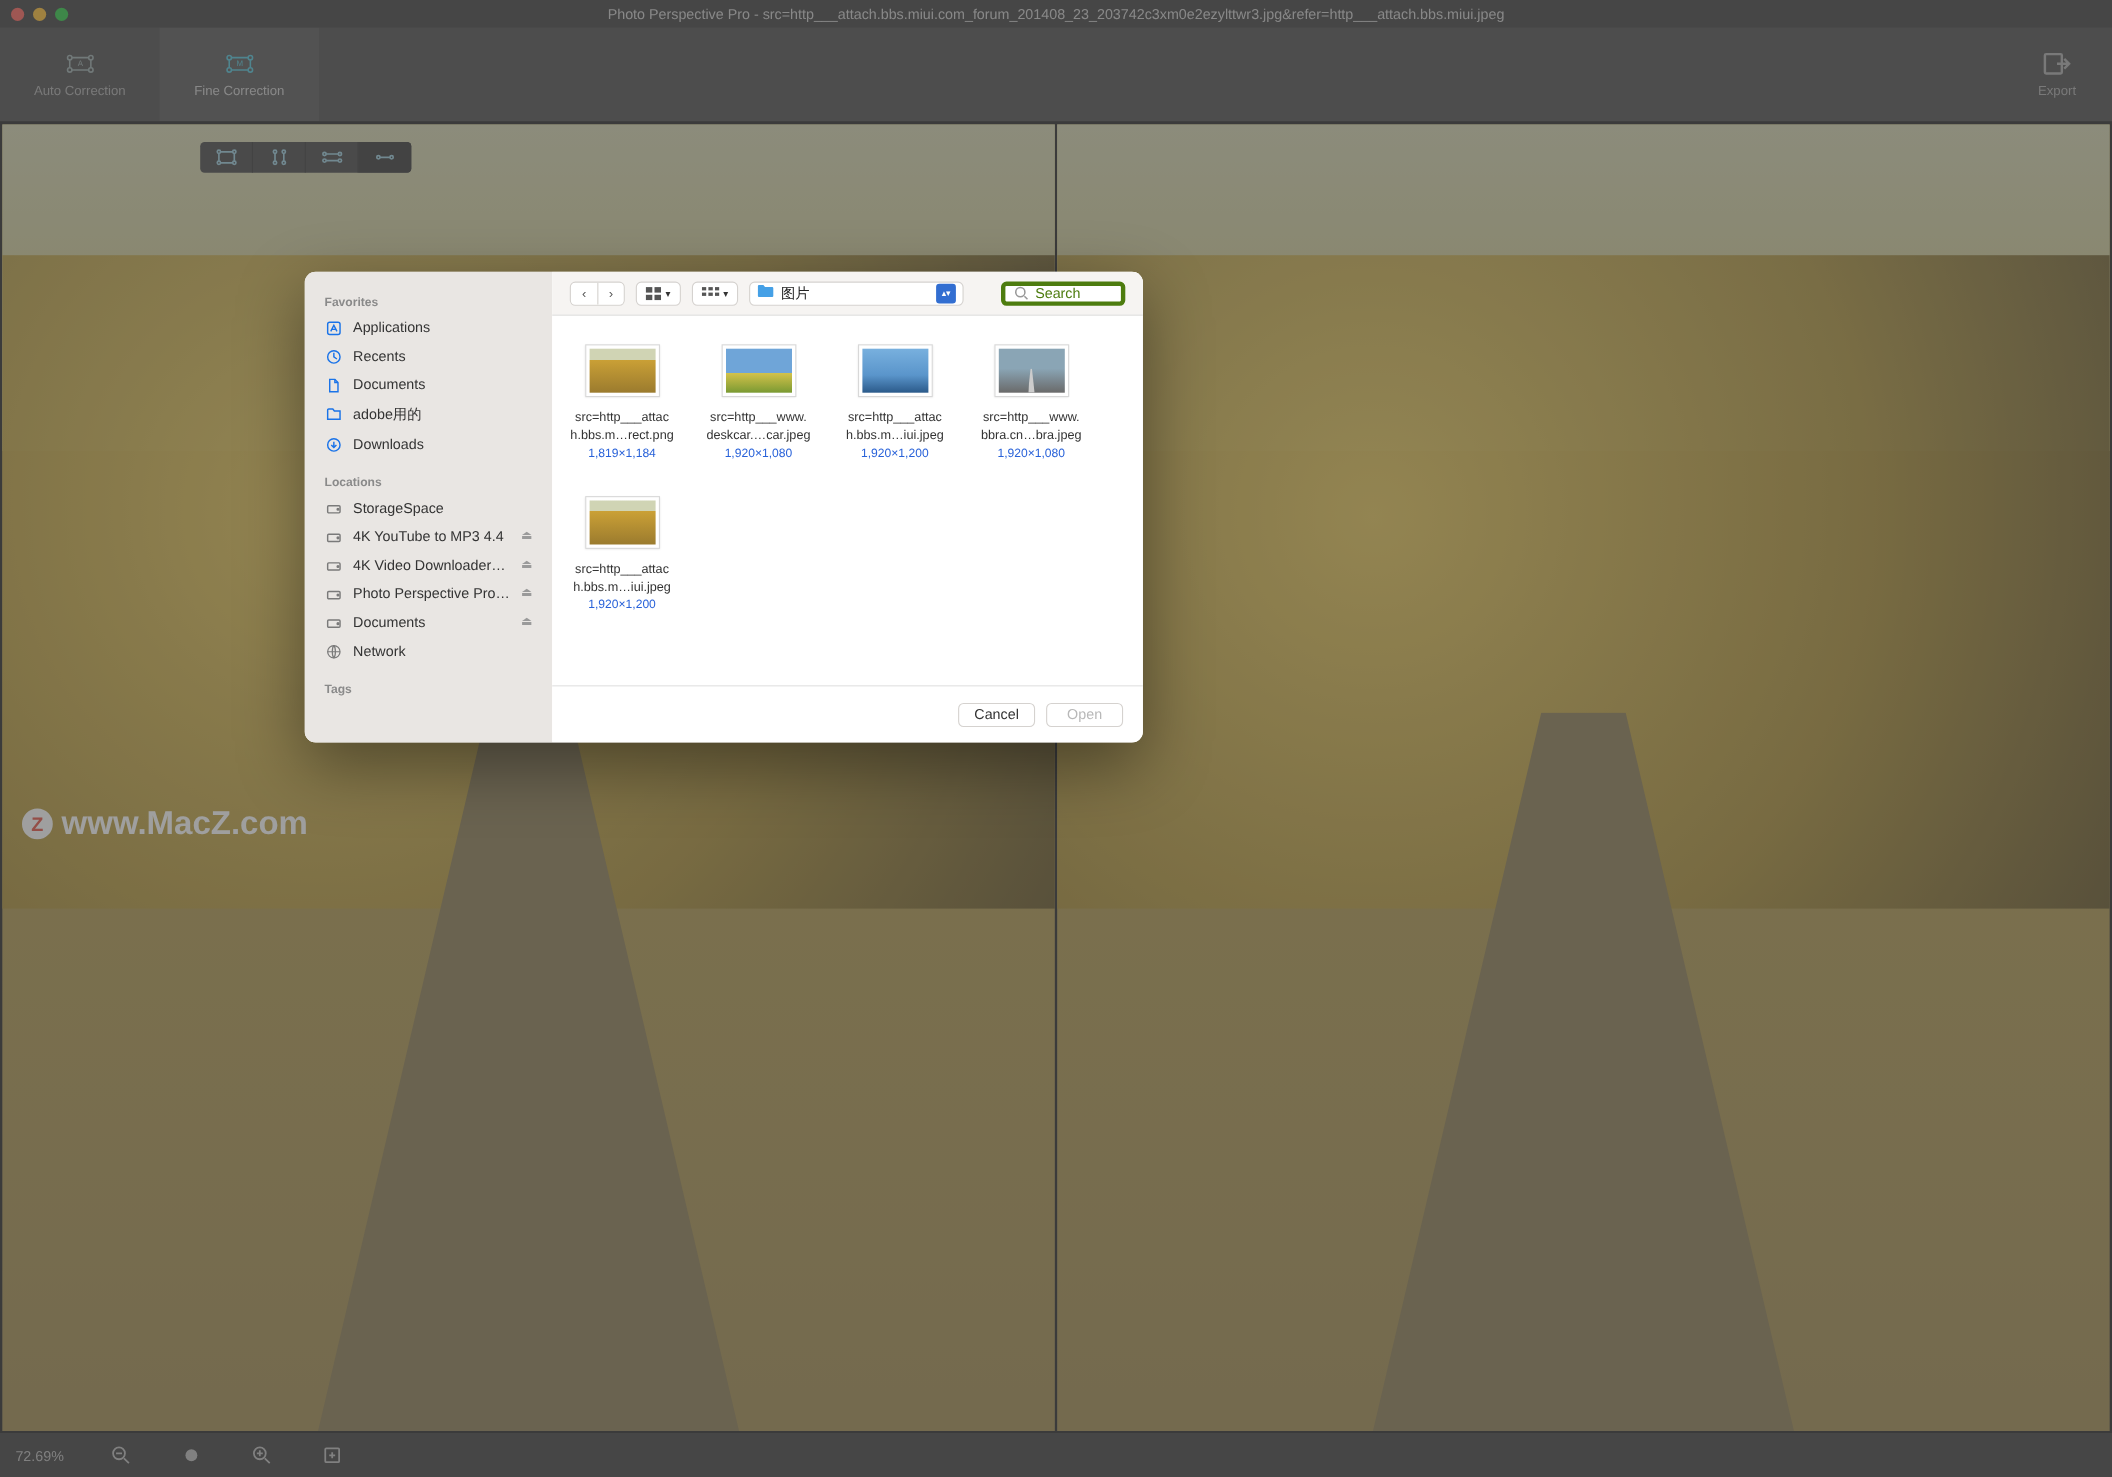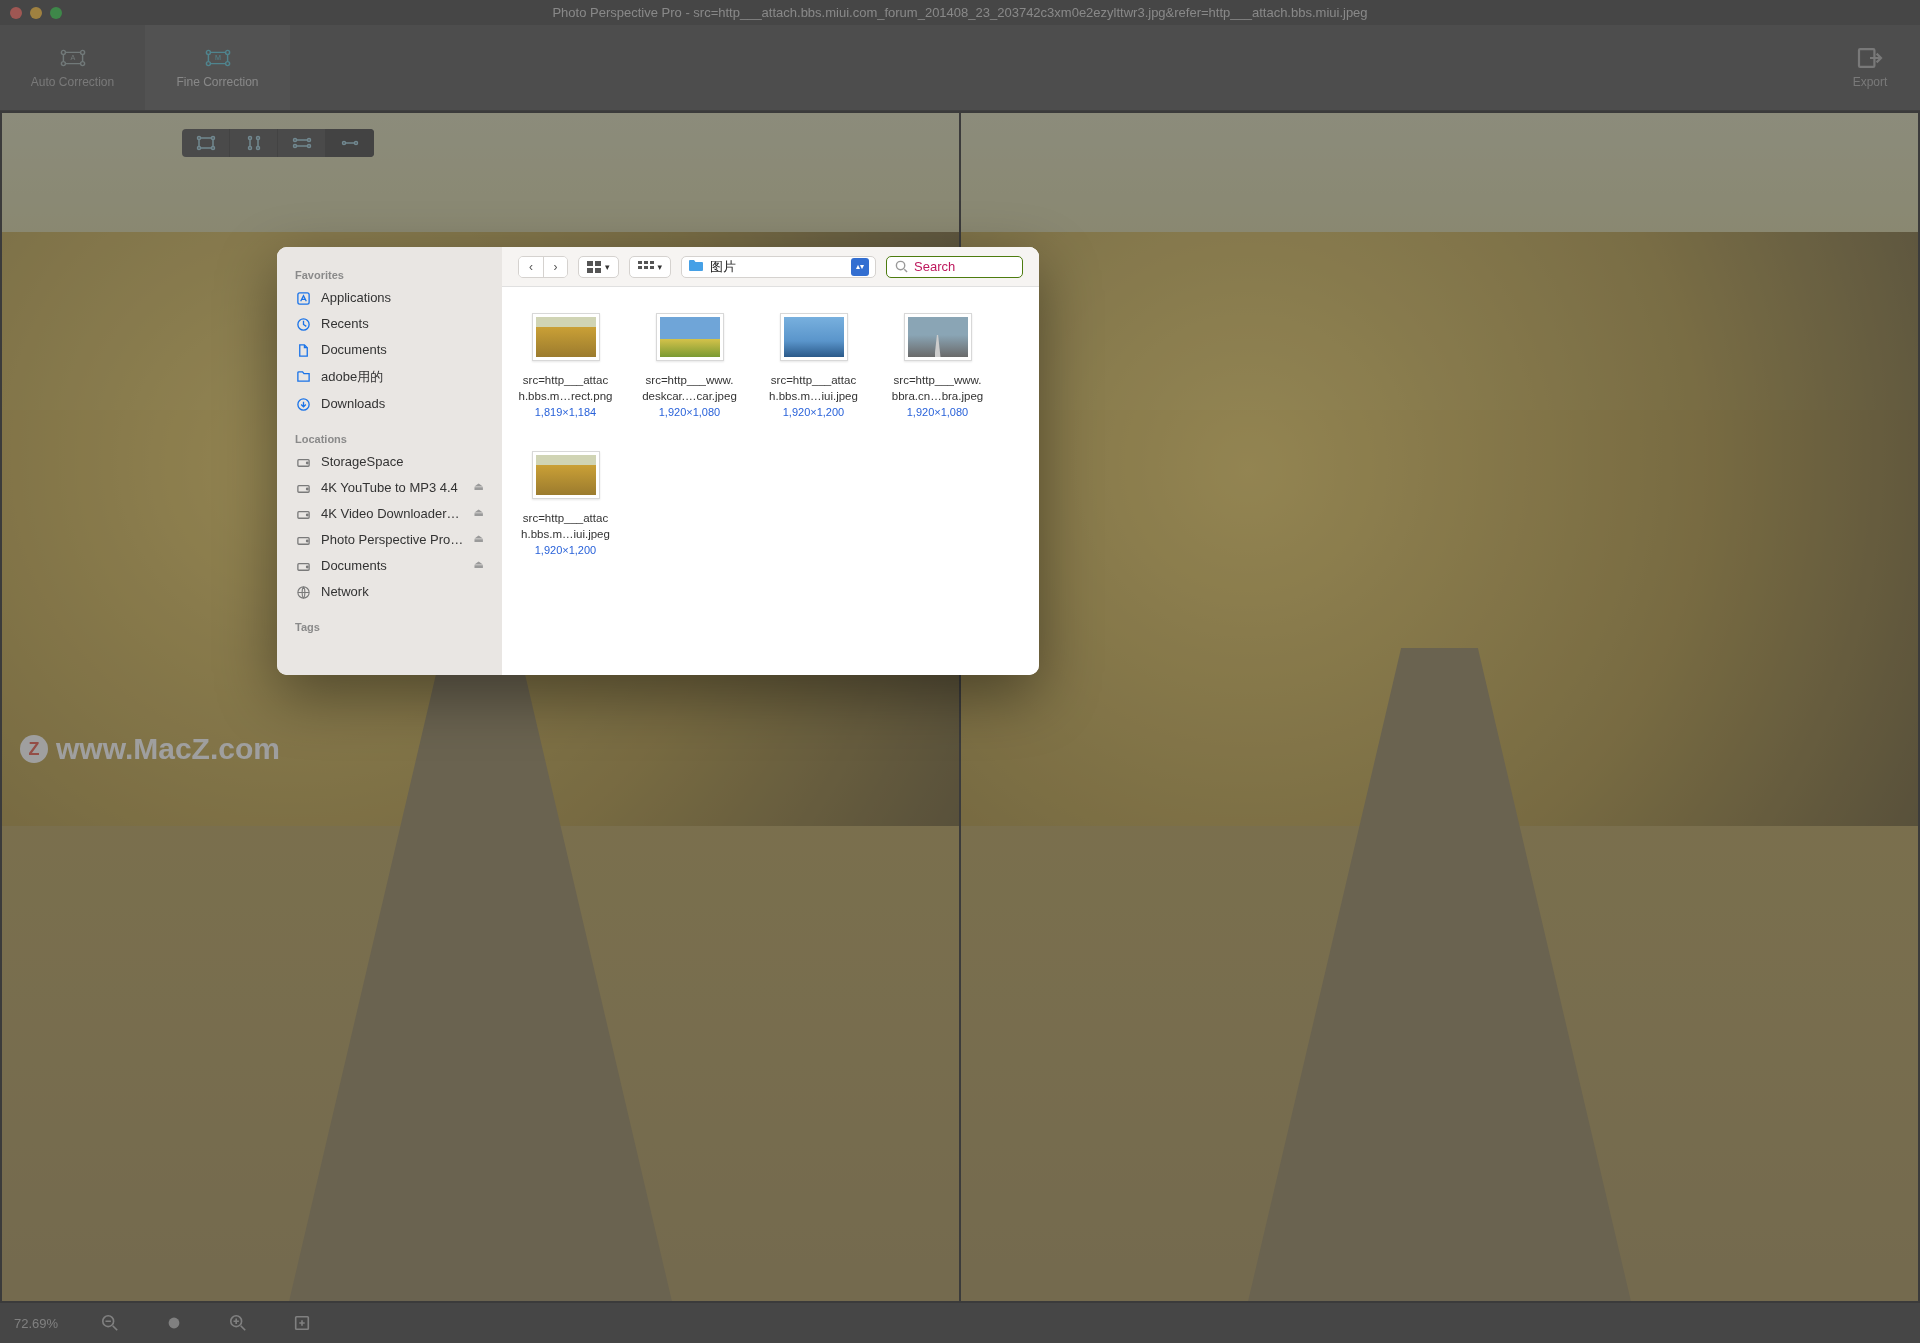--- a/index.html
+++ b/index.html
@@ -59,21 +59,21 @@
 
 .main { flex:1; display:flex; flex-direction:column; background:#fff;}
 .main-tb { height: 40px; border-bottom: 1px solid #e0e0e0; display:flex; align-items:center; padding: 0 16px; gap:10px; background:#f6f4f2;}
 .segbtn { display:flex; border:1px solid #d5d2cf; border-radius:5px; overflow:hidden; height:22px;}
 .segbtn > div { width: 24px; display:flex; align-items:center; justify-content:center; background:#fff; font-size:12px; color:#555;}
 .segbtn > div + div { border-left:1px solid #d5d2cf;}
 .viewbtn{display:flex;align-items:center;gap:4px;border:1px solid #d5d2cf;border-radius:5px;height:22px;padding:0 8px;background:#fff;font-size:12px;color:#333;}
 .pathsel{display:flex;align-items:center;gap:6px;background:#fff;border:1px solid #d5d2cf;border-radius:5px;height:22px;padding:0 6px 0 6px;flex:0 0 195px;}
 .pathsel .arrows{background:#326ed1;color:#fff;width:18px;height:18px;border-radius:3px;display:flex;flex-direction:column;align-items:center;justify-content:center;font-size:8px;line-height:7px;}
 .folder-ic{color:#45a0e6;}
-.searchbox{flex:1;display:flex;align-items:center;gap:6px;background:#fff;border:1px solid #4d7c0f;border-radius:5px;height:22px;padding:0 8px;color:#be185d;}
+.searchbox{flex:1;display:flex;align-items:center;gap:6px;background:#fff;border:4px solid #4d7c0f;border-radius:5px;height:22px;padding:0 8px;color:#4d7c0f;margin-left:24px;}
 
 .filegrid { flex:1; padding: 26px 10px; display:flex; flex-wrap:wrap; align-content:flex-start; gap: 17px; overflow-y:auto;}
 .file { width: 107px; display:flex; flex-direction:column; align-items:center; text-align:center; margin-bottom:16px;}
 .thumb-wrap{width:68px;height:48px;background:#fff;border:1px solid #d8d8d8;padding:3px;box-shadow:0 1px 2px rgba(0,0,0,.1);}
 .thumb{width:100%;height:100%;}
 .fname{font-size:11.5px;color:#333;margin-top:12px;line-height:1.35;word-break:break-all;padding:0 2px;}
 .fdim{font-size:11px;color:#2962d9;margin-top:2px;}
 
 .main-footer { height: 52px; border-top:1px solid #e0e0e0; display:flex; align-items:center; justify-content:flex-end; padding: 0 18px; gap:10px;}
 .dlg-btn{min-width:70px;height:22px;border:1px solid #d5d2cf;border-radius:5px;background:#fff;font-size:13px;color:#333;display:flex;align-items:center;justify-content:center;cursor:pointer;}
@@ -403,14 +403,18 @@
         </div>
         <div class="file">
           <div class="thumb-wrap">
             <div class="thumb th-autumn"></div>
           </div>
   <div class="fname">src=http___attac<br>h.bbs.m…iui.jpeg</div>
   <div class="fdim">1,920×1,200</div>
         </div>
       </div>
 
+    <div class="main-footer">
+      <div class="dlg-btn">Cancel</div>
+      <div class="dlg-btn disabled">Open</div>
+    </div>
   </div>
 </div>
 
 </body></html>

